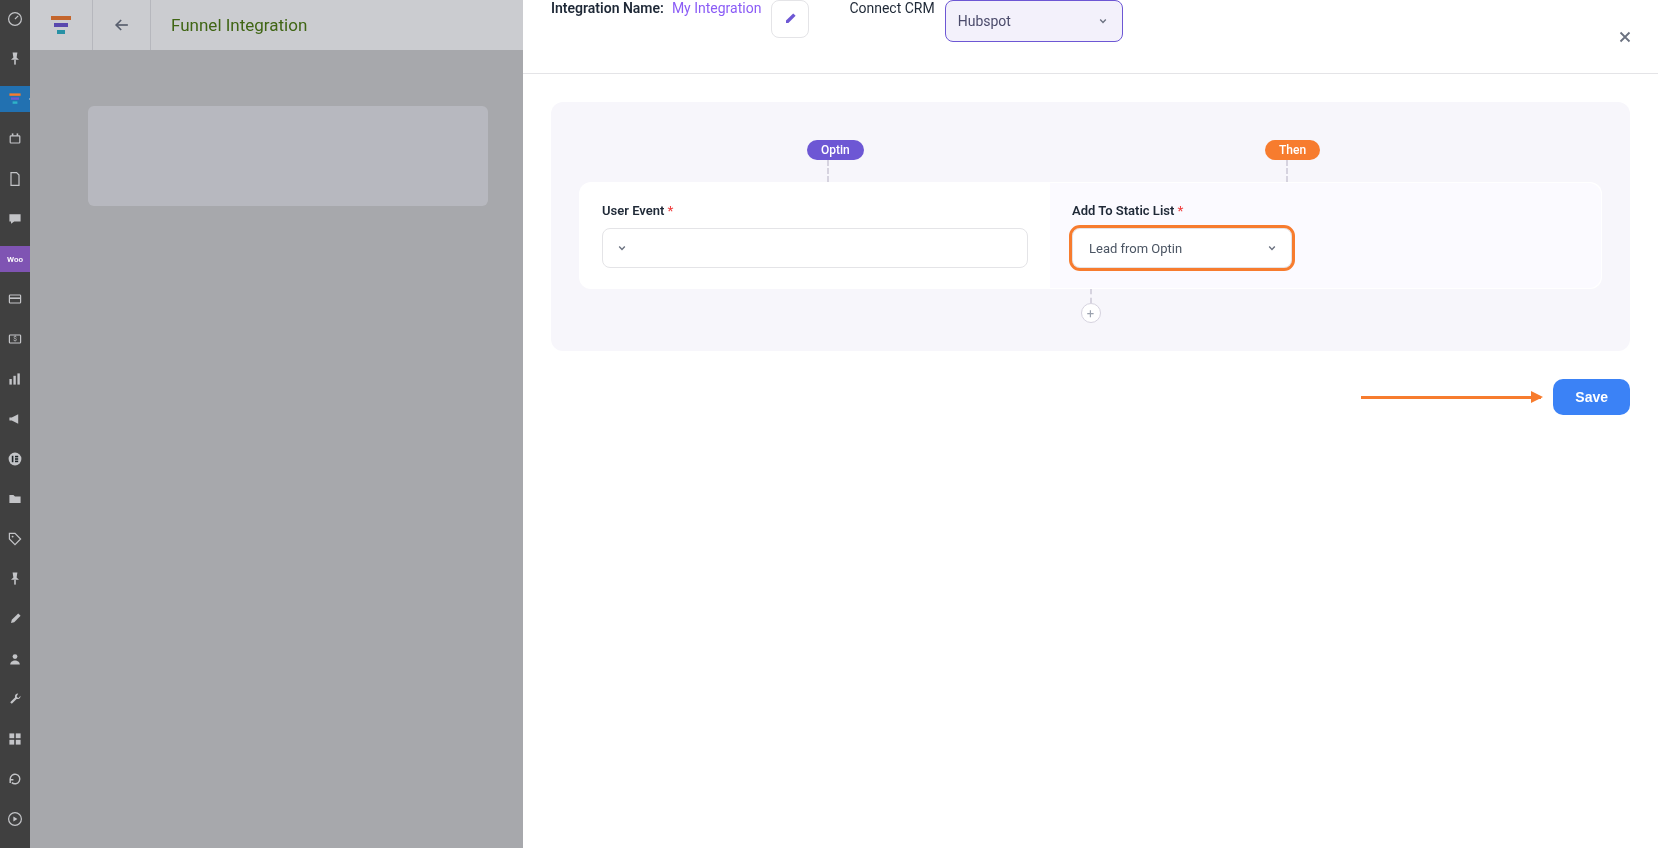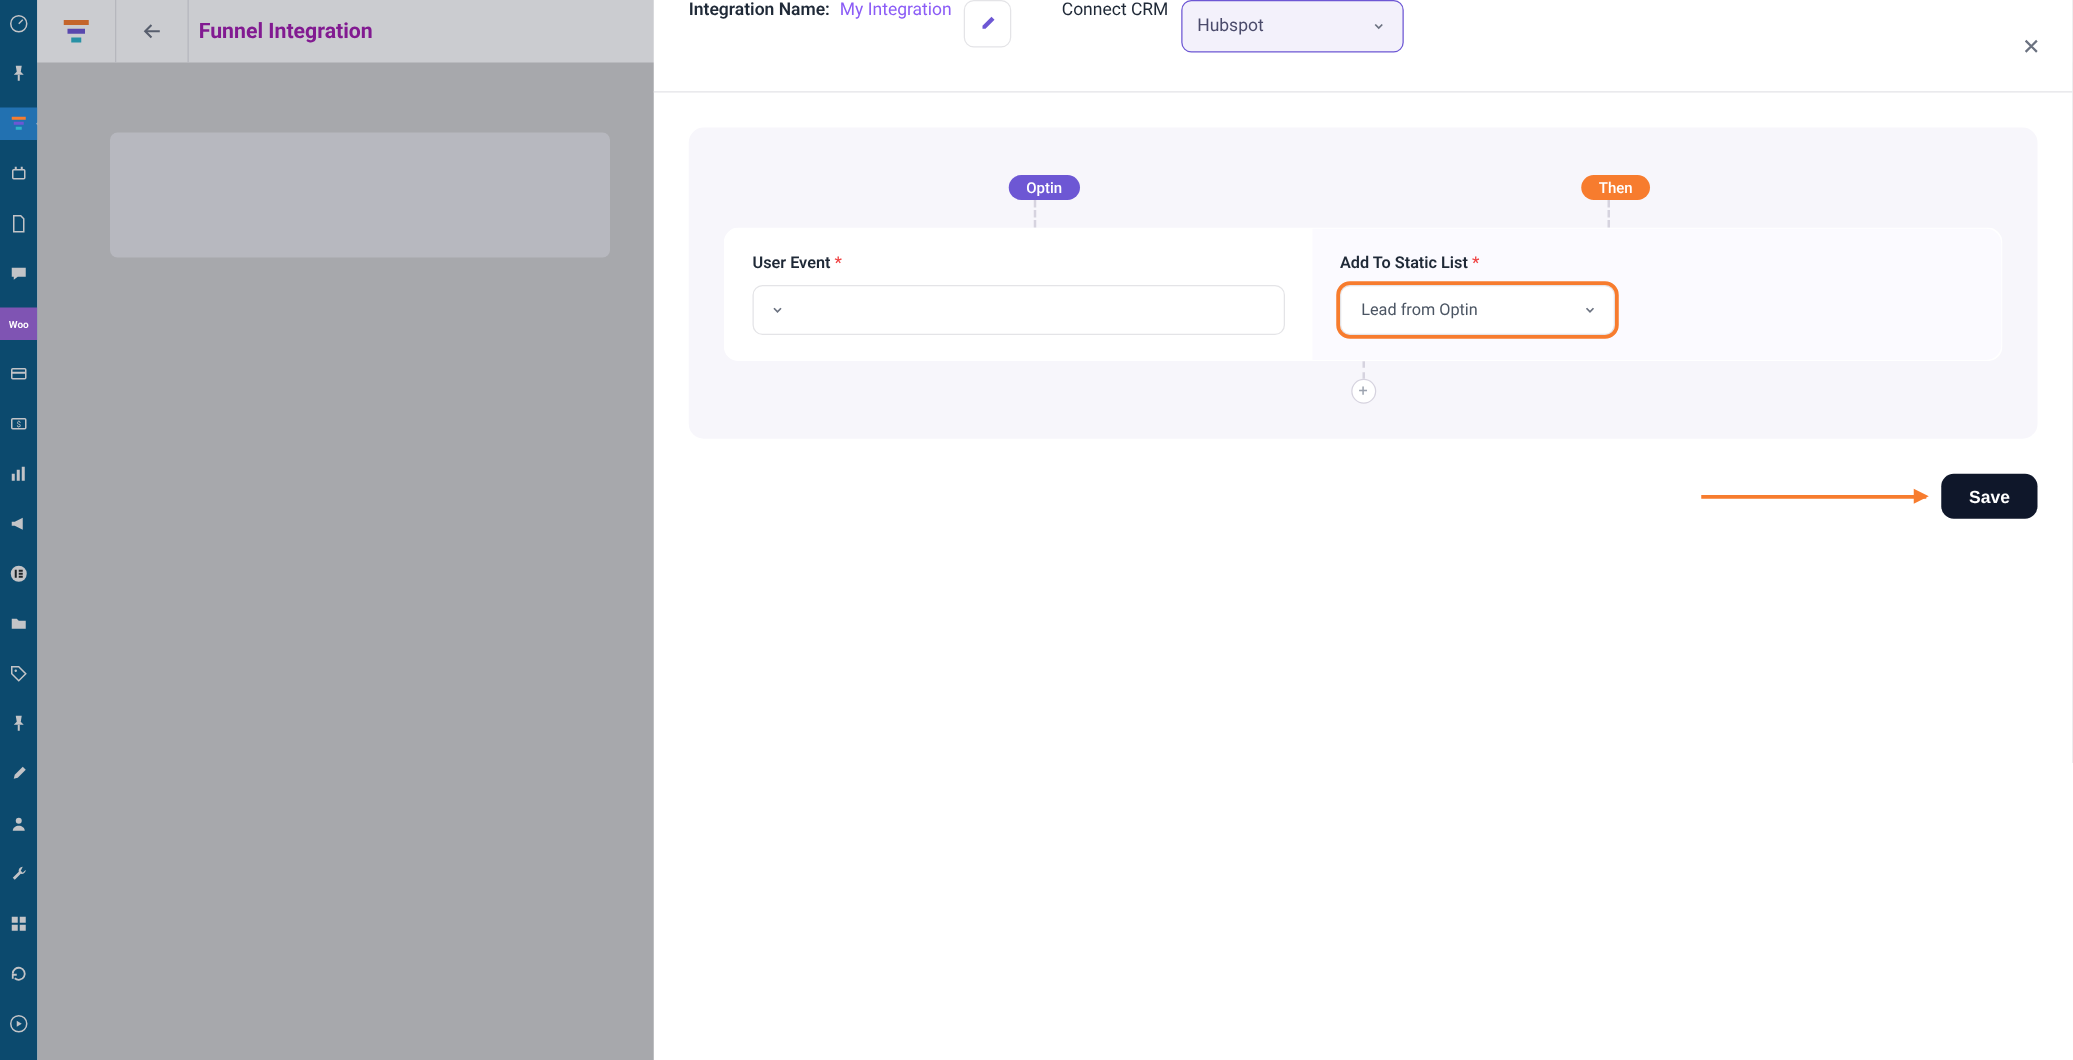--- a/index.html
+++ b/index.html
@@ -1,30 +1,30 @@
 <!DOCTYPE html>
 <html><head>
 <meta charset="utf-8">
 <style>
   * { box-sizing: border-box; margin: 0; padding: 0; }
   html, body { width: 1658px; height: 848px; font-family: -apple-system, BlinkMacSystemFont, "Segoe UI", Roboto, Helvetica, Arial, sans-serif; overflow: hidden; }
   body { display: flex; background: #fff; }
   
-  .rail { width: 30px; background: #0c4a6e; display: flex; flex-direction: column; align-items: center; padding-top: 6px; gap: 14px; overflow:hidden;}
+  .rail { width: 30px; background: #404040; display: flex; flex-direction: column; align-items: center; padding-top: 6px; gap: 14px; overflow:hidden;}
   .rail .ritem { width: 30px; height: 26px; display: flex; align-items: center; justify-content: center; color: #c3c4c7; position: relative; cursor: pointer;}
   .rail .ritem svg { width: 16px; height: 16px; }
   .rail .ritem.active { background: #2271b1; color: #fff; }
   .rail .ritem.active::after { content:""; position:absolute; right:-4px; top:50%; transform:translateY(-50%); border-top:5px solid transparent; border-bottom:5px solid transparent; border-right:5px solid #d1d1d1;}
   .rail .ritem.woo { background:#7f54b3; color:#fff; font-size:8px; font-weight:600;}
   
   .page { flex: 1; position: relative; background: #d1d1d1; }
   .topbar { height: 50px; background: #fff; display: flex; align-items: center; }
   .topbar .logo { width: 63px; height: 50px; display:flex; align-items:center; justify-content:center; border-right:1px solid #e4e4e7;}
   .topbar .backbox { width: 58px; height:50px; display:flex; align-items:center; justify-content:center; border-right:1px solid #e4e4e7; cursor:pointer;}
-  .topbar h1 { font-size: 17px; font-weight: 700; color: #a21caf; margin-left: 8px; }
+  .topbar h1 { font-size: 17px; font-weight: 400; color: #4d7c0f; margin-left: 20px; }
   .pholder { position:absolute; left:58px; top:106px; width:400px; height:100px; background:#e6e6e9; border-radius:6px;}
   
   .dim { position:absolute; inset:0; background:rgba(17,24,39,0.22); }
   
   .modal { position: absolute; top: 0; right: 0; bottom: 0; left: 493px; background: #fff; display: flex; flex-direction: column; }
   .mheader { height: 74px; border-bottom: 1px solid #e4e4e7; display: flex; align-items: flex-start; padding: 0 28px; position:relative;}
   .lab1 { font-size: 14px; font-weight: 600; color: #1f2937; }
   .iname { margin-left: 8px; font-size: 14px; color: #8b5cf6; }
   .editbtn { margin-left: 10px; width: 38px; height: 38px; border: 1px solid #e4e4e7; border-radius: 8px; display:flex; align-items:center; justify-content:center; cursor:pointer;}
   .lab2 { font-size: 14px; font-weight: 400; color: #1f2937; margin-left: 40px; }
@@ -45,21 +45,21 @@
   .col.right { flex:1; background:#fbfaff; border-top-right-radius:12px; border-bottom-right-radius:12px;}
   .flabel { font-size: 13px; font-weight: 600; color:#1f2937; margin-bottom:10px;}
   .flabel .req { color:#ef4444; }
   .dd { height: 40px; border:1px solid #e4e4e7; border-radius:8px; background:#fff; display:flex; align-items:center; justify-content:space-between; padding:0 12px; cursor:pointer;}
   .dd span { font-size:13px; color:#4b5563; white-space:nowrap; overflow:hidden; text-overflow:ellipsis;}
   .hl { outline:3px solid #f77c2e; border-radius:8px; width: 220px; padding-left: 16px;}
   .addrow { display:flex; flex-direction:column; align-items:center; margin-top:0;}
   .addrow .vline { width:0; height:14px; border-left:2px dashed #d6d3df;}
   .addbtn { width:20px; height:20px; border-radius:50%; border:1px solid #d6d3df; display:flex; align-items:center; justify-content:center; color:#9ca3af; font-size:13px; background:#fff; cursor:pointer;}
   .footer { padding: 0 28px 28px 28px; display:flex; justify-content:flex-end; align-items:center; }
-  .savebtn { background:#0f172a; color:#fff; font-size:14px; font-weight:600; border:none; border-radius:10px; padding:10px 22px; cursor:pointer;}
+  .savebtn { background:#3b82f6; color:#fff; font-size:14px; font-weight:600; border:none; border-radius:10px; padding:10px 22px; cursor:pointer;}
   .arrow { height:3px; background:#f77c2e; width:180px; position:relative; margin-right:12px;}
   .arrow::after { content:""; position:absolute; right:-2px; top:-5px; border-top:6.5px solid transparent; border-bottom:6.5px solid transparent; border-left:12px solid #f77c2e;}
   .chev { width:14px; height:14px; color:#6b7280;}
 </style>
 </head>
 <body>
 
 <div class="rail">
   <div class="ritem">
       <svg viewBox="0 0 20 20" fill="currentColor">

